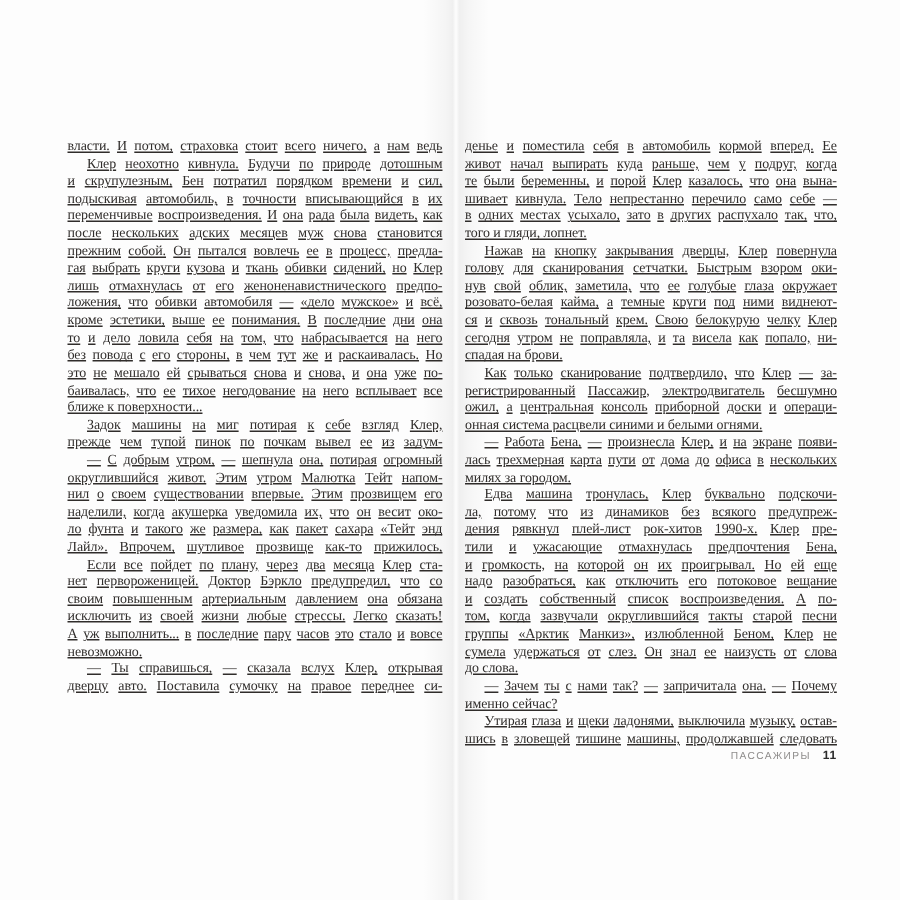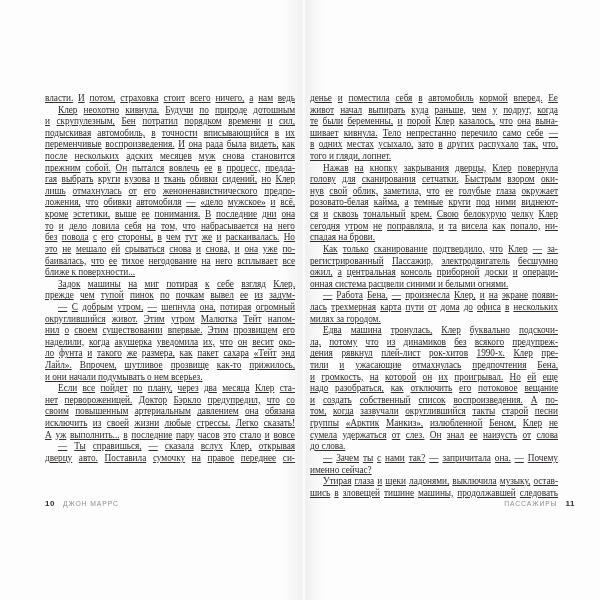--- a/index.html
+++ b/index.html
@@ -33,21 +33,21 @@
   .page-text-right{left:310px;width:248px;}
   .line{height:11.62px;line-height:11.62px;white-space:nowrap;}
   .line.justify{display:flex;justify-content:space-between;}
   .line.indent{padding-left:13px;}
   .page-footer{
     position:absolute;top:499px;height:12px;
     font-family:"Liberation Sans", sans-serif;
     display:flex;align-items:baseline;
   }
   .page-footer-left{left:45px;width:250px;justify-content:flex-start;}
-  .page-footer-right{left:327px;width:248px;justify-content:flex-end;}
+  .page-footer-right{left:310px;width:248px;justify-content:flex-end;}
   .folio{font-size:8px;font-weight:bold;color:#2c2c2c;letter-spacing:0.5px;}
   .running-title{font-size:6.8px;color:#8f8d8c;letter-spacing:0.9px;}
   .page-footer-left .running-title{margin-left:8px;}
   .page-footer-right .running-title{margin-right:8px;}
 </style>
 </head>
 <body>
 
 <div class="book-spread">
 
@@ -298,21 +298,20 @@
         <span>энд</span>
       </div>
       <div class="line justify">
         <span>Лайл».</span>
         <span>Впрочем,</span>
         <span>шутливое</span>
         <span>прозвище</span>
         <span>как-то</span>
         <span>прижилось,</span>
       </div>
-      <div class="line">и они начали подумывать о нем всерьез.</div>
       <div class="line indent justify">
         <span>Если</span>
         <span>все</span>
         <span>пойдет</span>
         <span>по</span>
         <span>плану,</span>
         <span>через</span>
         <span>два</span>
         <span>месяца</span>
         <span>Клер</span>
@@ -351,20 +350,21 @@
         <span>выполнить...</span>
         <span>в</span>
         <span>последние</span>
         <span>пару</span>
         <span>часов</span>
         <span>это</span>
         <span>стало</span>
         <span>и</span>
         <span>вовсе</span>
       </div>
+      <div class="line">невозможно.</div>
       <div class="line indent justify">
         <span>—</span>
         <span>Ты</span>
         <span>справишься,</span>
         <span>—</span>
         <span>сказала</span>
         <span>вслух</span>
         <span>Клер,</span>
         <span>открывая</span>
       </div>
@@ -677,24 +677,20 @@
         <span>шись</span>
         <span>в</span>
         <span>зловещей</span>
         <span>тишине</span>
         <span>машины,</span>
         <span>продолжавшей</span>
         <span>следовать</span>
       </div>
     </div>
 
-  <div class="page-footer page-footer-left">
-    <span class="folio">10</span>
-    <span class="running-title">ДЖОН МАРРС</span>
-  </div>
 
   <div class="page-footer page-footer-right">
     <span class="running-title">ПАССАЖИРЫ</span>
     <span class="folio">11</span>
   </div>
 
   <div class="gutter"></div>
 
 </div>
 

